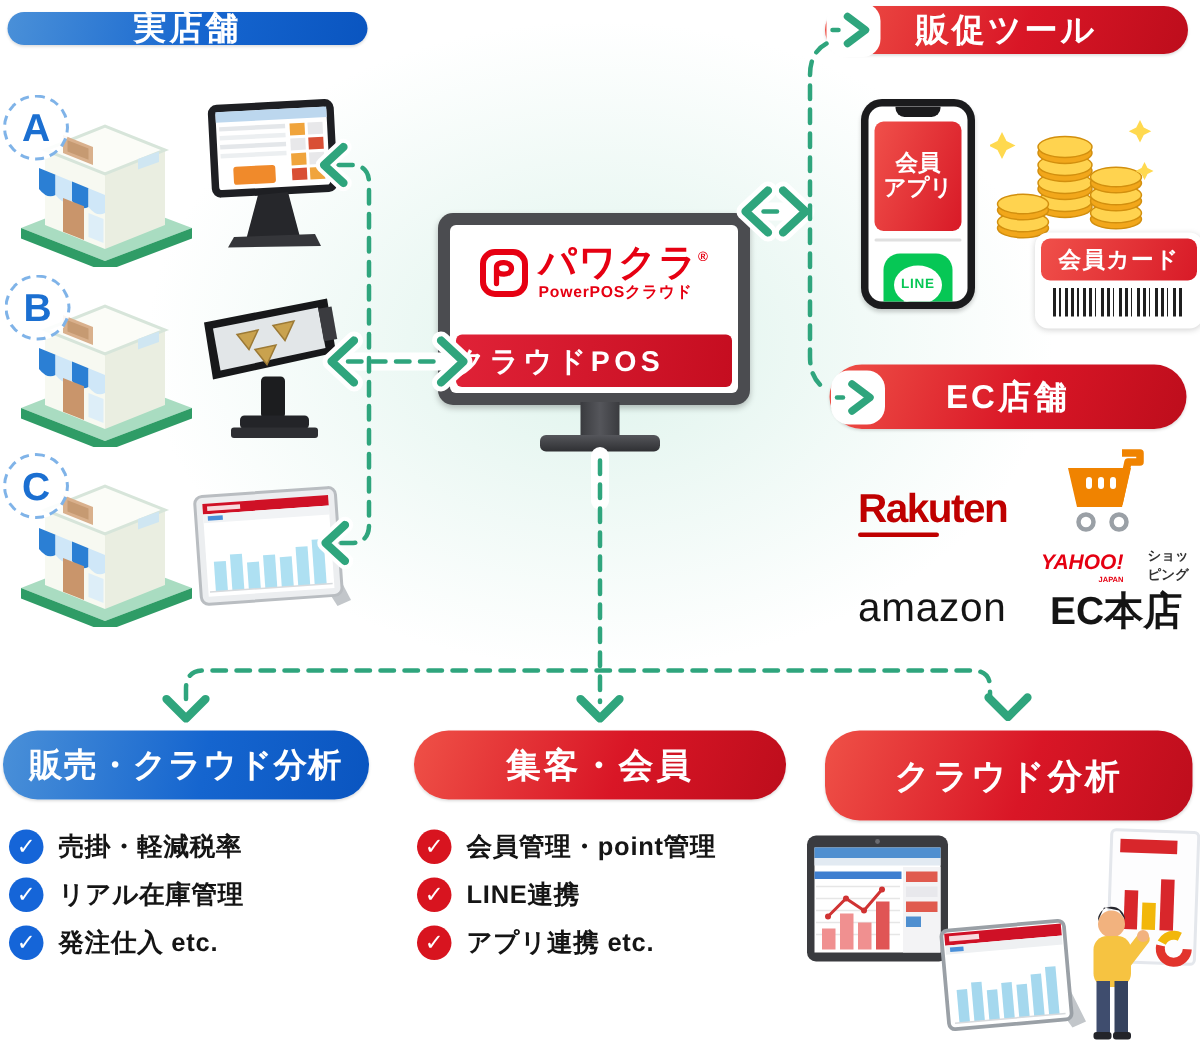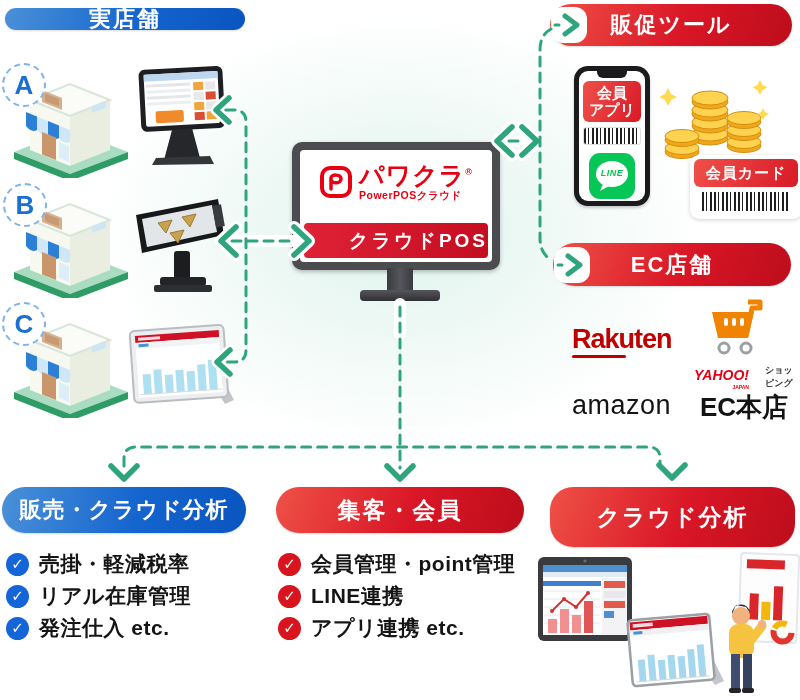--- a/index.html
+++ b/index.html
@@ -36,52 +36,52 @@
   #monitor{left:292px;top:142px;width:208px;height:128px;background:#4b4c50;border-radius:10px;padding:8px;z-index:3;box-shadow:0 2px 4px rgba(0,0,0,.25);box-sizing:border-box;}
   #monitor-screen{position:relative;width:100%;height:100%;background:#fff;border-radius:4px;overflow:hidden;}
   #monitor-logo{position:absolute;top:13px;left:0;right:0;display:flex;align-items:center;justify-content:center;gap:6px;}
   #logo-texts{display:flex;flex-direction:column;line-height:1;}
   #logo-main{color:#e60012;font-weight:bold;font-size:25px;letter-spacing:1px;}
   #logo-main sup{font-size:9px;}
   #logo-sub{color:#e60012;font-weight:bold;font-size:10.5px;margin-top:2px;letter-spacing:.5px;}
   #monitor-band{
     position:absolute;left:4px;right:4px;bottom:4px;height:35px;border-radius:4px;
     background:linear-gradient(100deg,#e02237 0%,#c50d20 100%);
-    display:flex;align-items:center;justify-content:flex-end;
+    display:flex;align-items:center;justify-content:flex-start;
     color:#fff;font-weight:bold;font-size:19px;letter-spacing:3px;
   }
   #monitor-neck{left:387px;top:268px;width:26px;height:24px;background:linear-gradient(90deg,#3a3b3f,#55565b,#3a3b3f);z-index:3;}
   #monitor-base{left:360px;top:290px;width:80px;height:11px;background:linear-gradient(#55565b,#2f3033);border-radius:4px;z-index:3;}
   
   #phone{left:574px;top:66px;width:76px;height:140px;background:#1b1b1d;border-radius:14px;padding:5px;z-index:3;box-sizing:border-box;box-shadow:0 2px 3px rgba(0,0,0,.2);}
   #phone-screen{position:relative;width:100%;height:100%;background:#fff;border-radius:9px;overflow:hidden;display:flex;flex-direction:column;align-items:center;}
   #phone-notch{position:absolute;top:0;left:50%;transform:translateX(-50%);width:30px;height:7px;background:#1b1b1d;border-radius:0 0 6px 6px;}
-  #member-app-label{margin-top:10px;width:58px;border-radius:6px;background:linear-gradient(110deg,#f0504a,#d81a27);color:#fff;font-weight:bold;font-size:15px;line-height:1.15;text-align:center;padding:3px 0;}
+  #member-app-label{margin-top:10px;width:58px;border-radius:6px;background:linear-gradient(110deg,#f0504a,#d81a27);color:#fff;font-weight:bold;font-size:15px;line-height:1.15;text-align:center;padding:19px 0;}
   .barcode{background-image:repeating-linear-gradient(90deg,#1f1f1f 0,#1f1f1f 2px,transparent 2px,transparent 4px,#1f1f1f 4px,#1f1f1f 5px,transparent 5px,transparent 8px,#1f1f1f 8px,#1f1f1f 10px,transparent 10px,transparent 12px);}
   #phone-barcode{margin-top:5px;width:56px;height:16px;border:1px solid #e0e0e0;border-radius:3px;background-color:#fff;}
   #line-icon{position:relative;margin-top:8px;width:46px;height:46px;background:#06c755;border-radius:11px;}
-  #line-text{position:absolute;top:15px;left:0;right:0;text-align:center;color:#06c755;font-weight:bold;font-size:9px;letter-spacing:.5px;font-style:italic;}
+  #line-text{position:absolute;top:15px;left:0;right:0;text-align:center;color:#06c755;font-weight:bold;font-size:9px;letter-spacing:.5px;}
   
   #member-card{left:690px;top:155px;width:112px;height:64px;background:#fff;border-radius:9px;box-shadow:0 1px 4px rgba(0,0,0,.18);z-index:3;padding:4px;box-sizing:border-box;}
   #member-card-header{height:28px;border-radius:6px;background:linear-gradient(110deg,#f0504a,#d81a27);color:#fff;font-weight:bold;font-size:15px;display:flex;align-items:center;justify-content:center;letter-spacing:1px;}
   #member-card-barcode{margin:5px auto 0;width:88px;height:19px;background-color:#fff;}
   
   #rakuten{left:572px;top:324px;z-index:3;}
   #rakuten-text{color:#bf0000;font-weight:bold;font-size:27px;letter-spacing:-1px;}
   #rakuten-underline{width:54px;height:3px;background:#bf0000;border-radius:2px;margin-top:0px;}
   #yahoo{left:694px;top:364px;z-index:3;display:flex;align-items:flex-end;gap:16px;}
   #yahoo-main{color:#e50012;font-weight:bold;font-style:italic;font-size:14px;line-height:.9;}
   #yahoo-japan{color:#e50012;font-weight:bold;font-size:5px;display:block;text-align:right;}
   #yahoo-shopping{color:#333;font-size:9px;font-weight:bold;}
   #amazon{left:572px;top:390px;color:#141414;font-weight:normal;font-size:27px;letter-spacing:.5px;z-index:3;}
   #ec-honten{left:700px;top:390px;color:#141414;font-weight:bold;font-size:26px;z-index:3;}
   
   .feature-list{list-style:none;margin:0;padding:0;z-index:4;}
   .feature-list li{display:flex;align-items:center;gap:10px;height:32px;}
-  .feature-text{font-size:21px;font-weight:bold;color:#151515;letter-spacing:.5px;white-space:nowrap;}
+  .feature-text{font-size:17px;font-weight:bold;color:#151515;letter-spacing:.5px;white-space:nowrap;}
   .check{width:23px;height:23px;border-radius:50%;flex:0 0 23px;display:flex;align-items:center;justify-content:center;}
   .check::before{content:"✓";color:#fff;font-size:15px;font-weight:bold;font-family:"DejaVu Sans",sans-serif;}
   .check-blue{background:#1565d8;}
   .check-red{background:#d8141f;}
   svg{display:block;}
   .z3{z-index:3;} .z5{z-index:5;}
 </style>
 </head>
 <body>
 
@@ -211,21 +211,21 @@
         </div>
       </div>
       <div id="monitor-band">
         <span>クラウドPOS</span>
       </div>
     </div>
   </div>
   <div class="abs" id="monitor-neck"></div>
   <div class="abs" id="monitor-base"></div>
 
-  <div class="abs pill pill-red" style="left:550px;top:4px;width:242px;height:42px;font-size:22px;">
+  <div class="abs pill pill-red" style="left:550px;top:4px;width:242px;height:32px;font-size:22px;">
     <span>販促ツール</span>
     <span class="badge">
       <svg width="32" height="32" viewBox="0 0 32 32">
         <path d="M 2 16 h 6" stroke="#2fa57d" stroke-width="3" stroke-linecap="round" stroke-dasharray="4 3" fill="none"></path>
         <path d="M 12 7 L 24 16 L 12 25" stroke="#2fa57d" stroke-width="5" fill="none" stroke-linecap="round" stroke-linejoin="round"></path>
       </svg>
     </span>
   </div>
 
   <div class="abs" id="phone">

